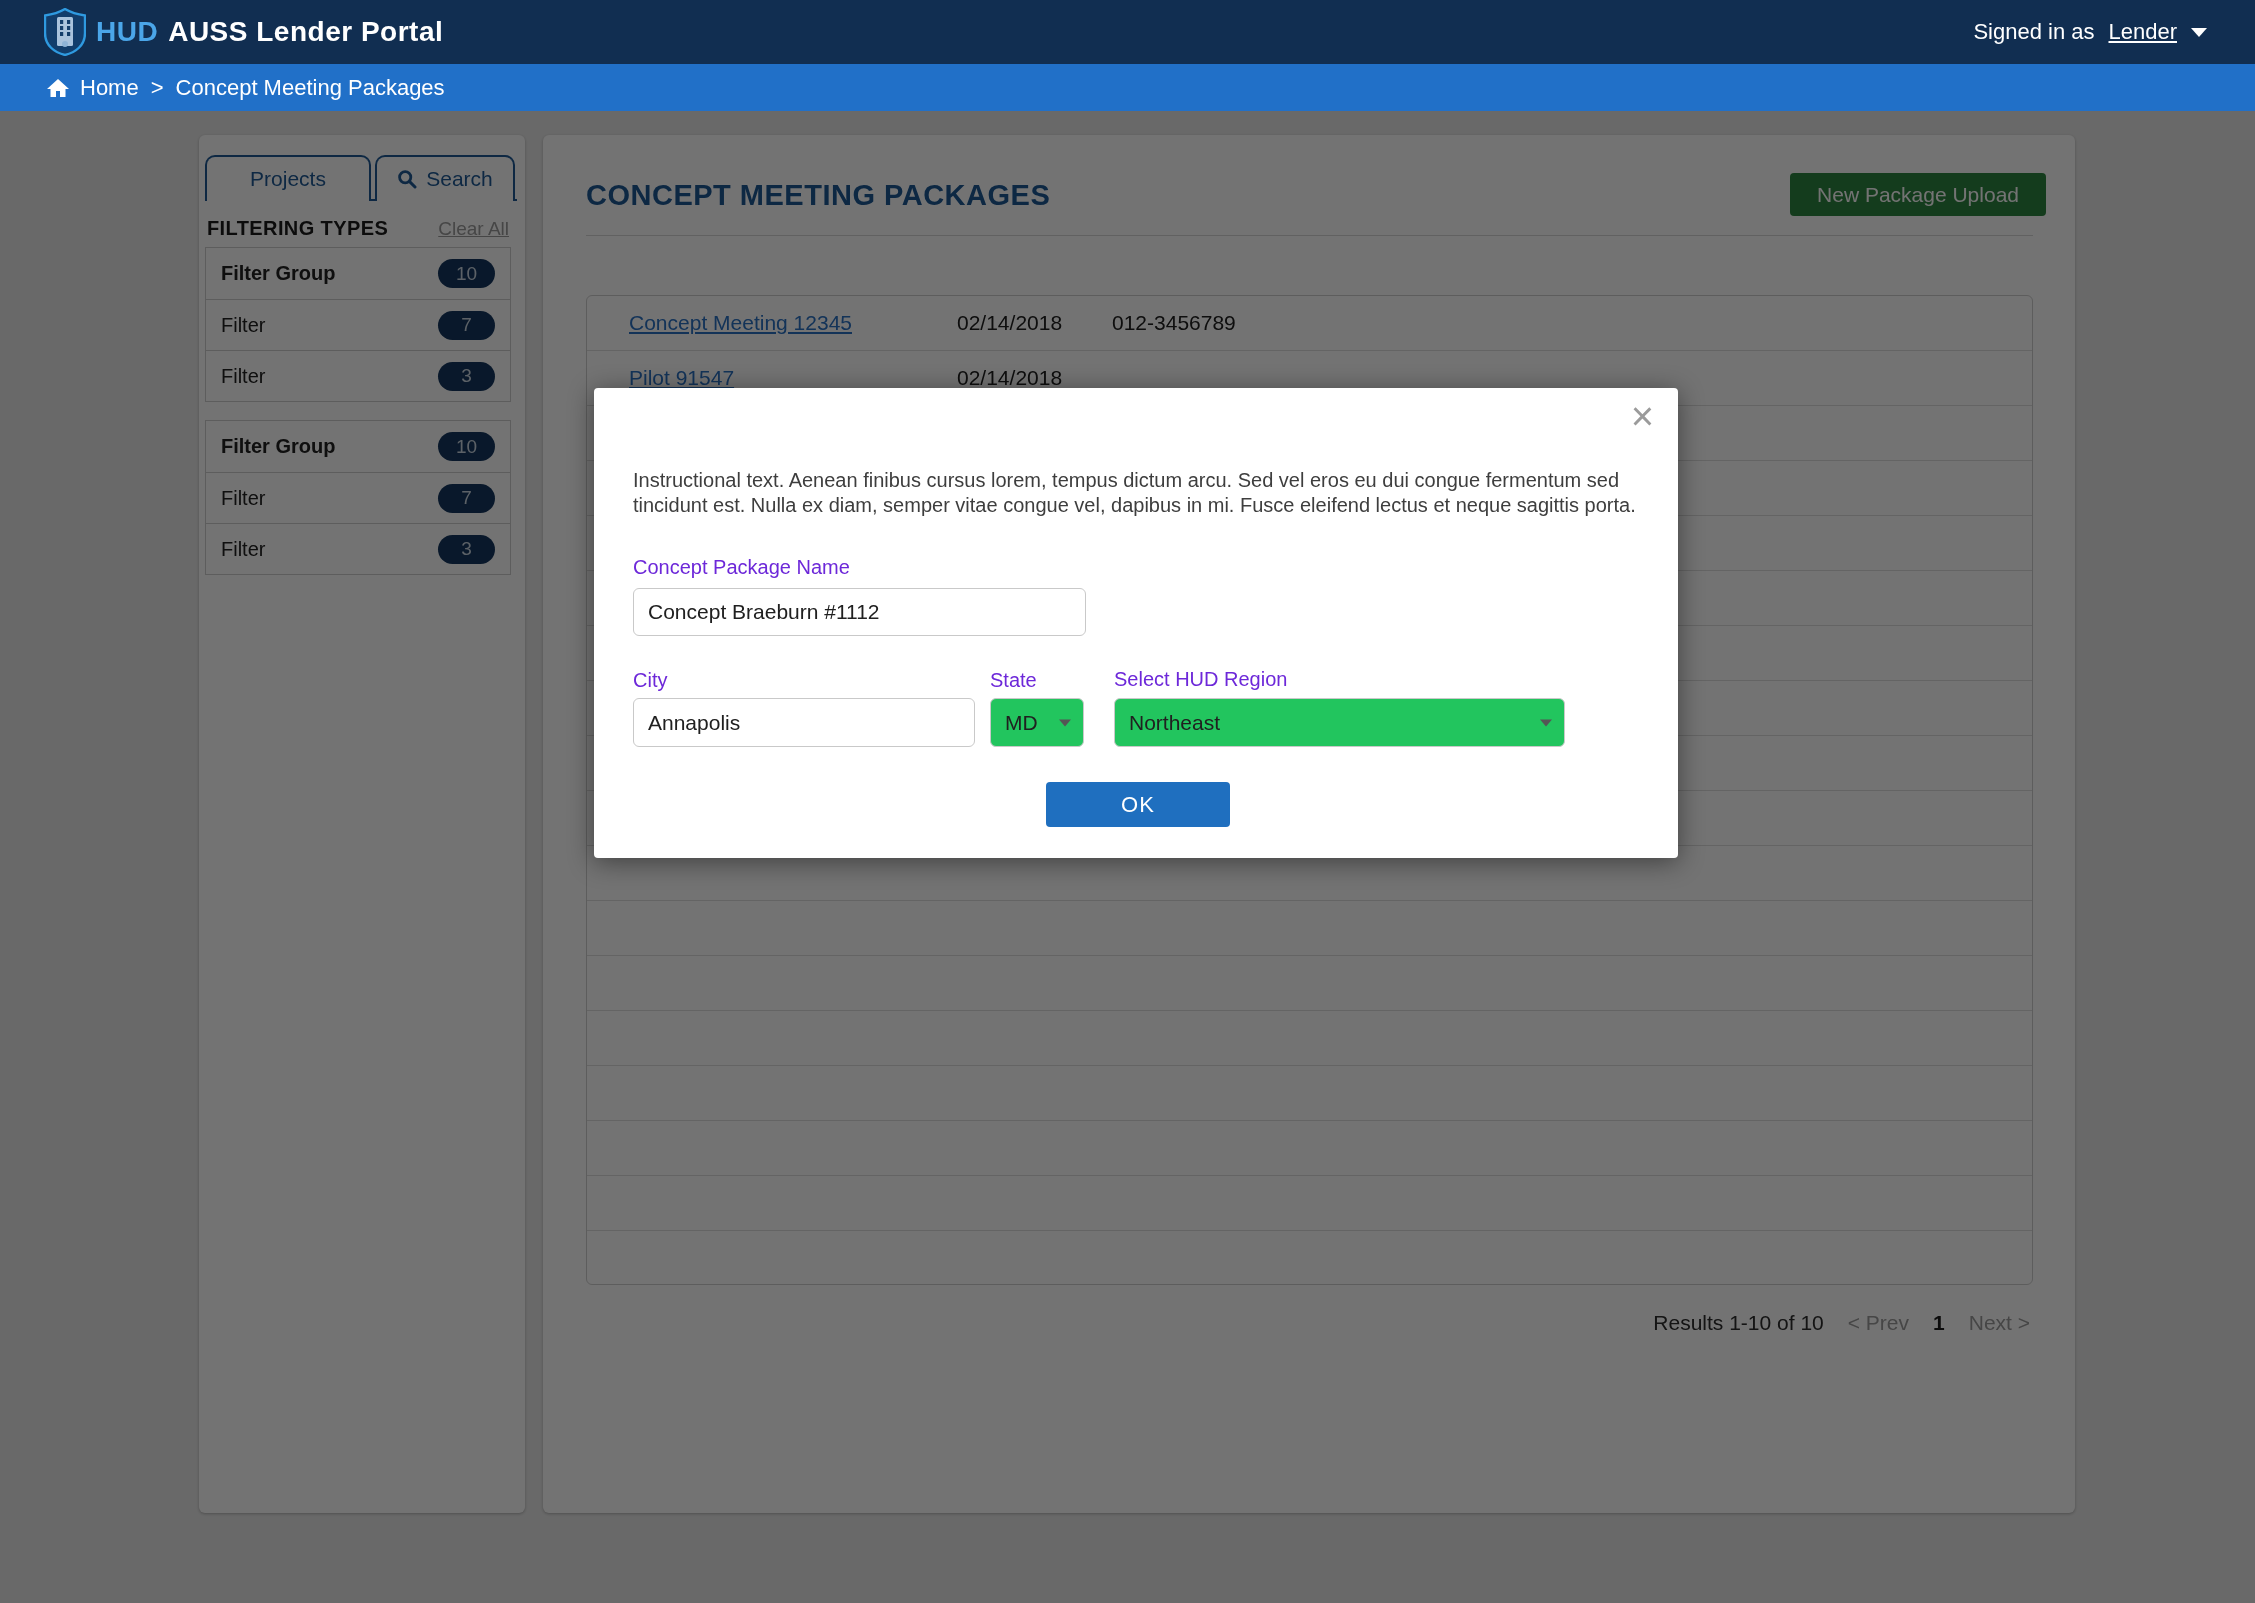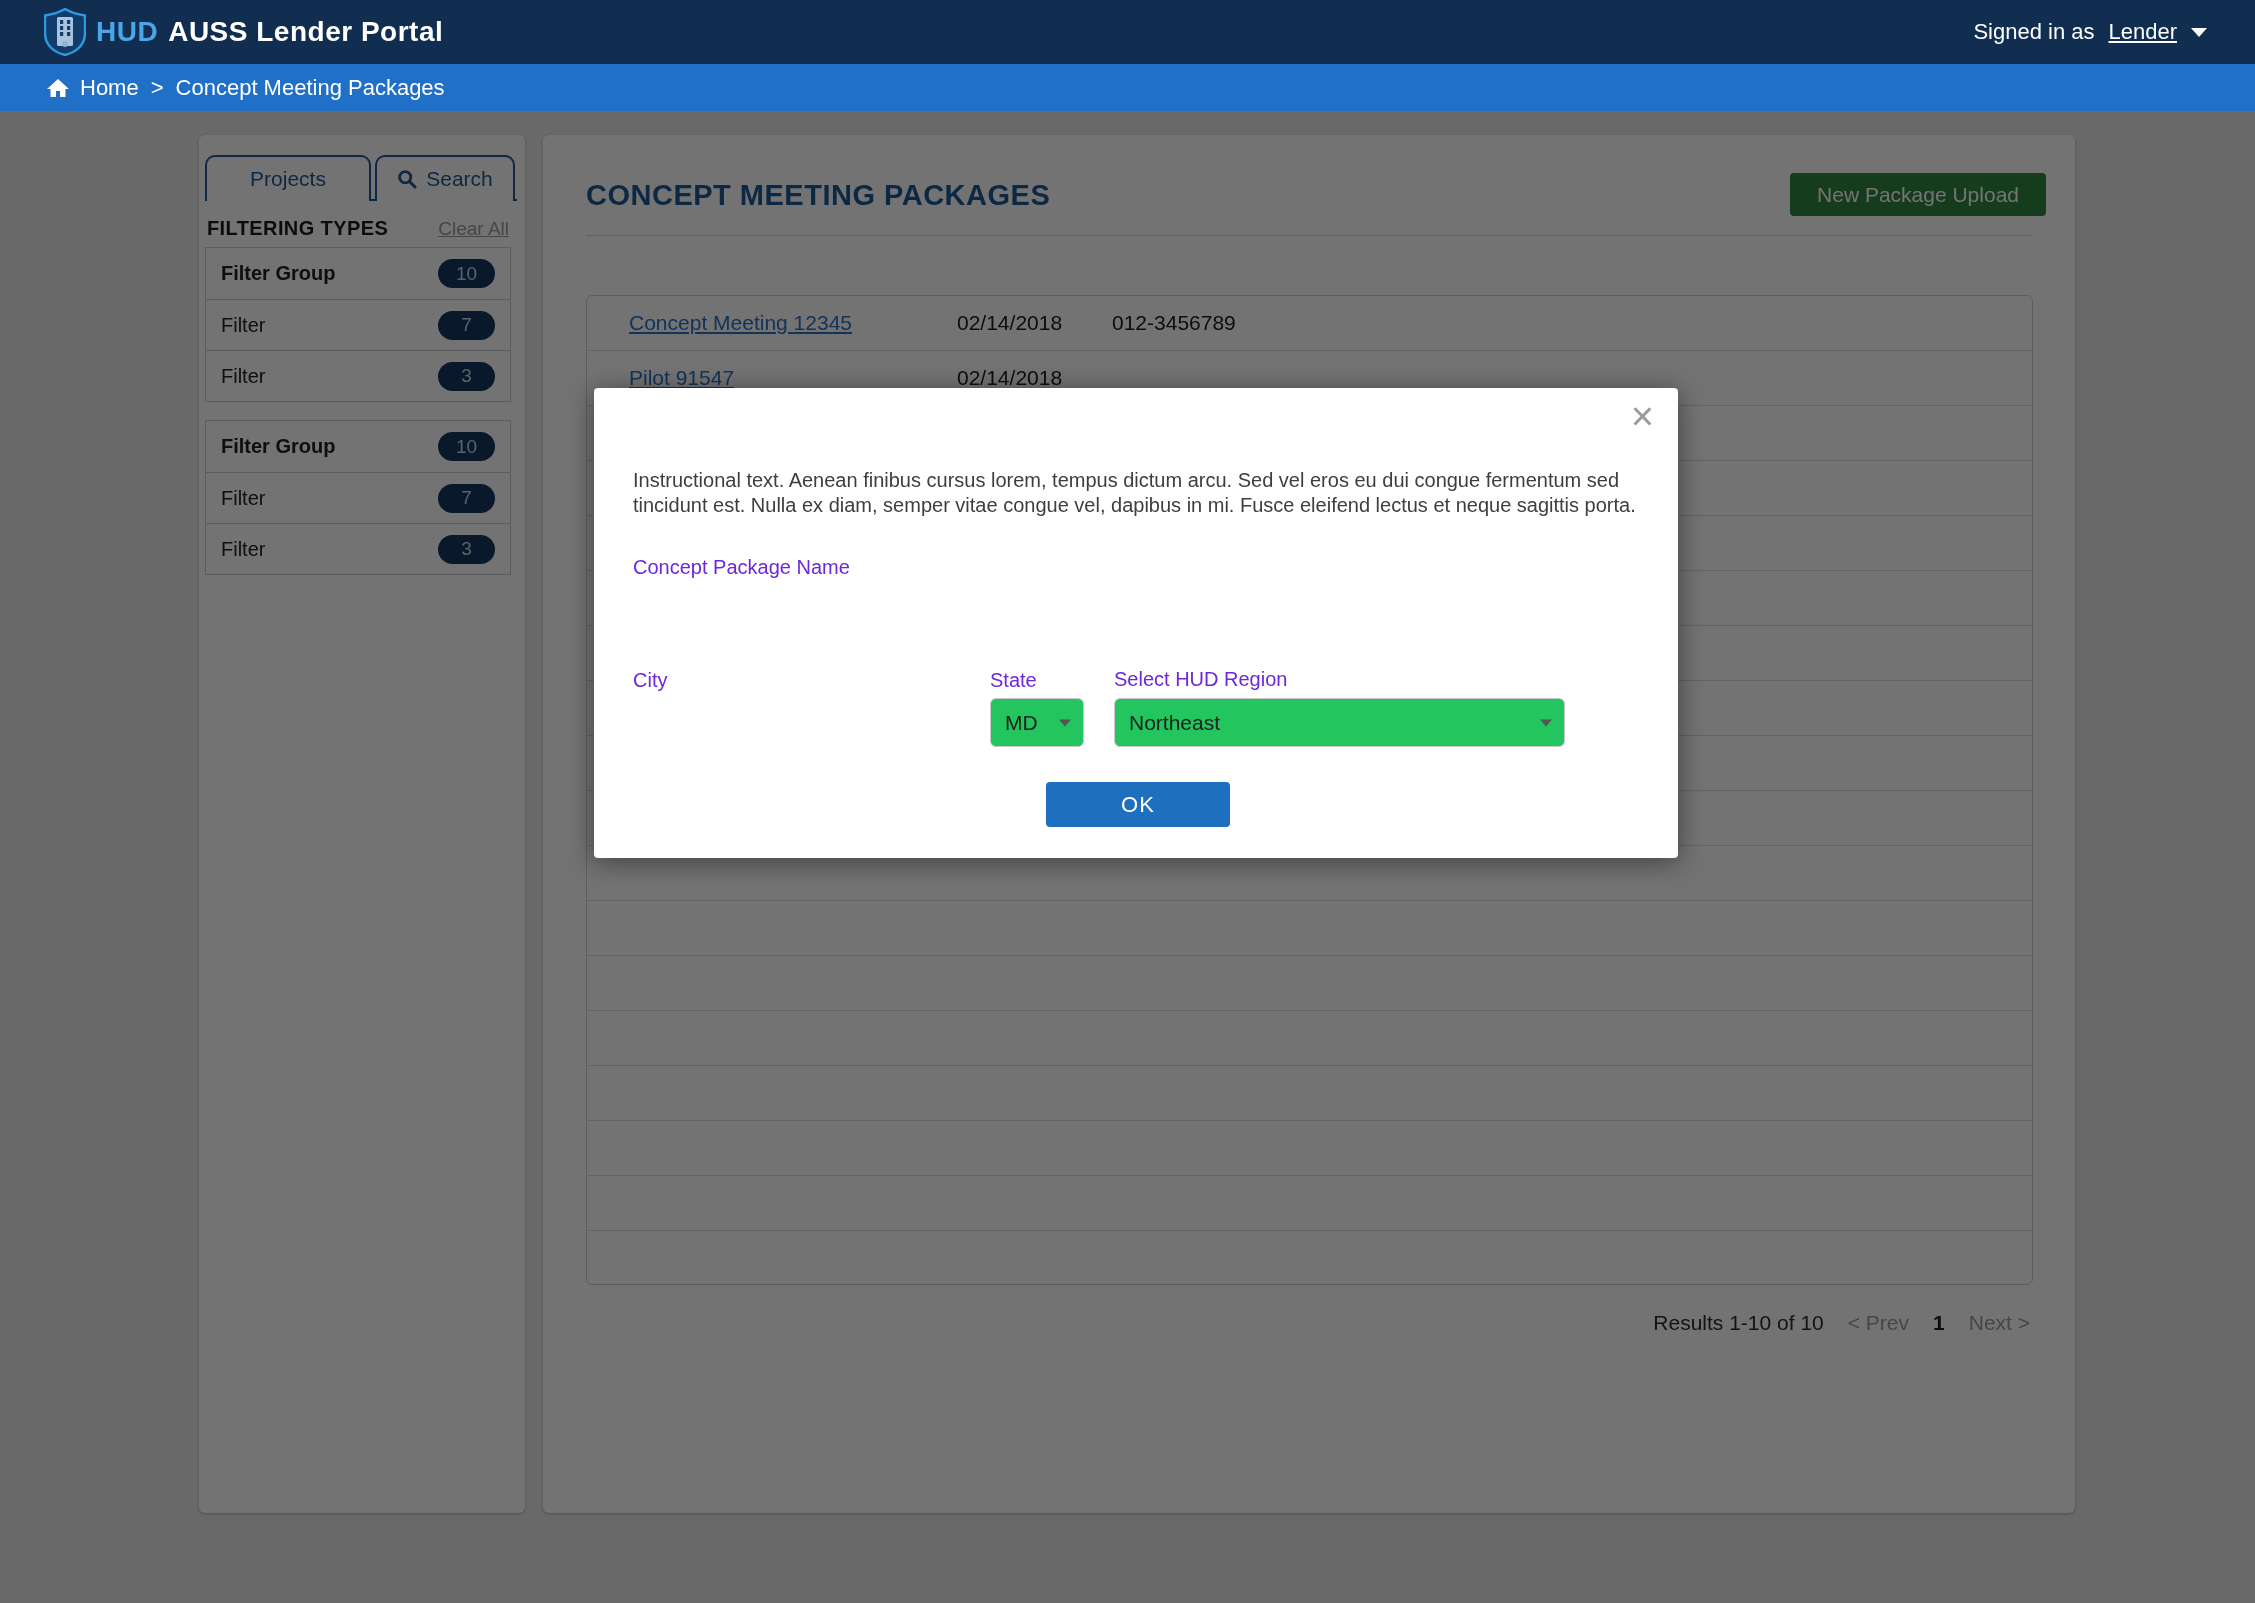--- a/index.html
+++ b/index.html
@@ -230,22 +230,24 @@
     </div>
   </section>
 
   <div class="overlay"></div>
 
   <div class="modal">
     <button class="modal-close">×</button>
     <p class="modal-instr">Instructional text. Aenean finibus cursus lorem, tempus dictum arcu. Sed vel eros eu dui congue fermentum sed tincidunt est. Nulla ex diam, semper vitae congue vel, dapibus in mi. Fusce eleifend lectus et neque sagittis porta. Phasellus efficitur,</p>
 
     <label class="field-label lbl-name">Concept Package Name</label>
+    <input class="txt inp-name" type="text" value="Concept Braeburn #1112" style="">
 
     <label class="field-label lbl-city">City</label>
+    <input class="txt inp-city" type="text" value="Annapolis" style="">
 
     <label class="field-label lbl-state">State</label>
     <div class="sel sel-state">
       <span>MD</span>
       <span class="tri"></span>
     </div>
 
     <label class="field-label lbl-region">Select HUD Region</label>
     <div class="sel sel-region">
       <span>Northeast</span>

